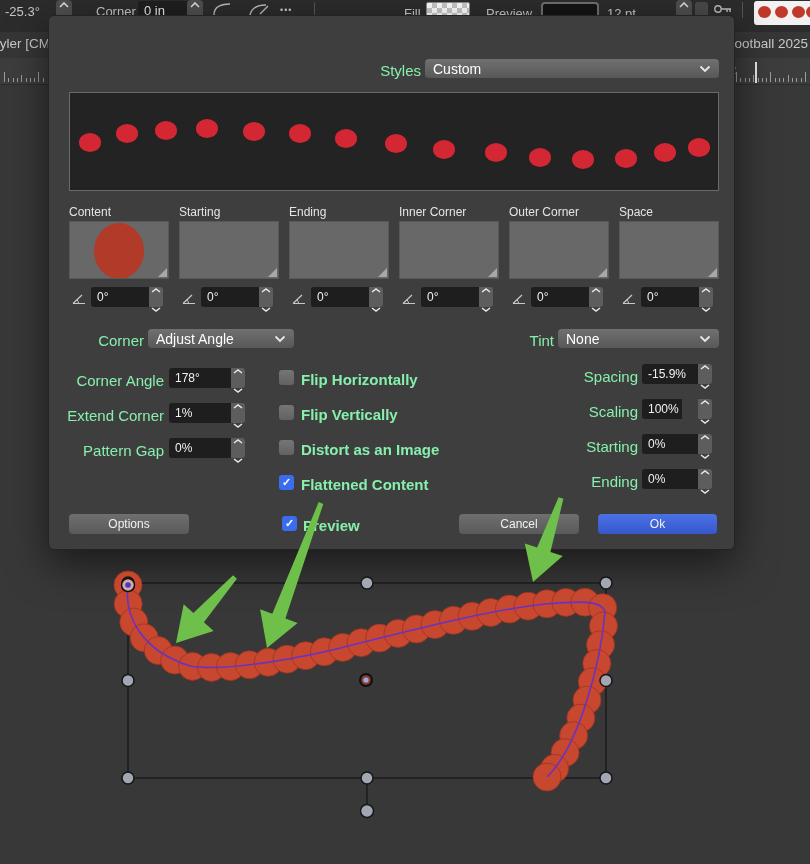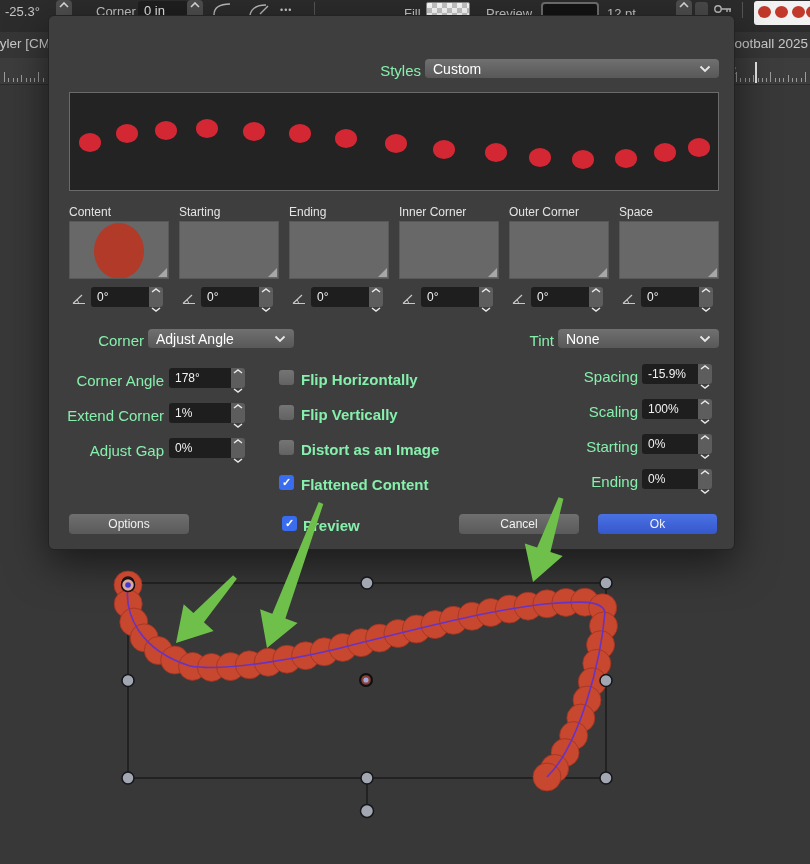--- a/index.html
+++ b/index.html
@@ -350,21 +350,21 @@
       <div class="lbl" style="left: 15px; top: 391px; width: 100px;">Extend Corner</div>
       <div class="dk-input" style="left: 120px; top: 387px; width: 62px;">1%</div>
       <div class="stepper" style="left: 182px; top: 387px; width: 14px;">
         <span><svg width="10" height="5">
             <path d="M1 4 L5 1 L9 4" stroke="#e8e8e8" stroke-width="1.5" fill="none"></path>
           </svg></span>
         <span><svg width="10" height="5">
             <path d="M1 1 L5 4 L9 1" stroke="#e8e8e8" stroke-width="1.5" fill="none"></path>
           </svg></span>
       </div>
-      <div class="lbl" style="left: 15px; top: 426px; width: 100px;">Adjust Gap</div>
+      <div class="lbl" style="left: 15px; top: 426px; width: 100px;">Pattern Gap</div>
       <div class="dk-input" style="left: 120px; top: 422px; width: 62px;">0%</div>
       <div class="stepper" style="left: 182px; top: 422px; width: 14px;">
         <span><svg width="10" height="5">
             <path d="M1 4 L5 1 L9 4" stroke="#e8e8e8" stroke-width="1.5" fill="none"></path>
           </svg></span>
         <span><svg width="10" height="5">
             <path d="M1 1 L5 4 L9 1" stroke="#e8e8e8" stroke-width="1.5" fill="none"></path>
           </svg></span>
       </div>
     </div>
@@ -385,21 +385,21 @@
       <div class="dk-input" style="left: 593px; top: 348px; width: 56px;">-15.9%</div>
       <div class="stepper" style="left: 649px; top: 348px; width: 14px;">
         <span><svg width="10" height="5">
             <path d="M1 4 L5 1 L9 4" stroke="#e8e8e8" stroke-width="1.5" fill="none"></path>
           </svg></span>
         <span><svg width="10" height="5">
             <path d="M1 1 L5 4 L9 1" stroke="#e8e8e8" stroke-width="1.5" fill="none"></path>
           </svg></span>
       </div>
       <div class="lbl" style="left: 509px; top: 387px; width: 80px;">Scaling</div>
-      <div class="dk-input" style="left: 593px; top: 383px; width: 56px;">100%</div>
+      <div class="dk-input" style="left: 593px; top: 383px; width: 40px;">100%</div>
       <div class="stepper" style="left: 649px; top: 383px; width: 14px;">
         <span><svg width="10" height="5">
             <path d="M1 4 L5 1 L9 4" stroke="#e8e8e8" stroke-width="1.5" fill="none"></path>
           </svg></span>
         <span><svg width="10" height="5">
             <path d="M1 1 L5 4 L9 1" stroke="#e8e8e8" stroke-width="1.5" fill="none"></path>
           </svg></span>
       </div>
       <div class="lbl" style="left: 509px; top: 422px; width: 80px;">Starting</div>
       <div class="dk-input" style="left: 593px; top: 418px; width: 56px;">0%</div>

